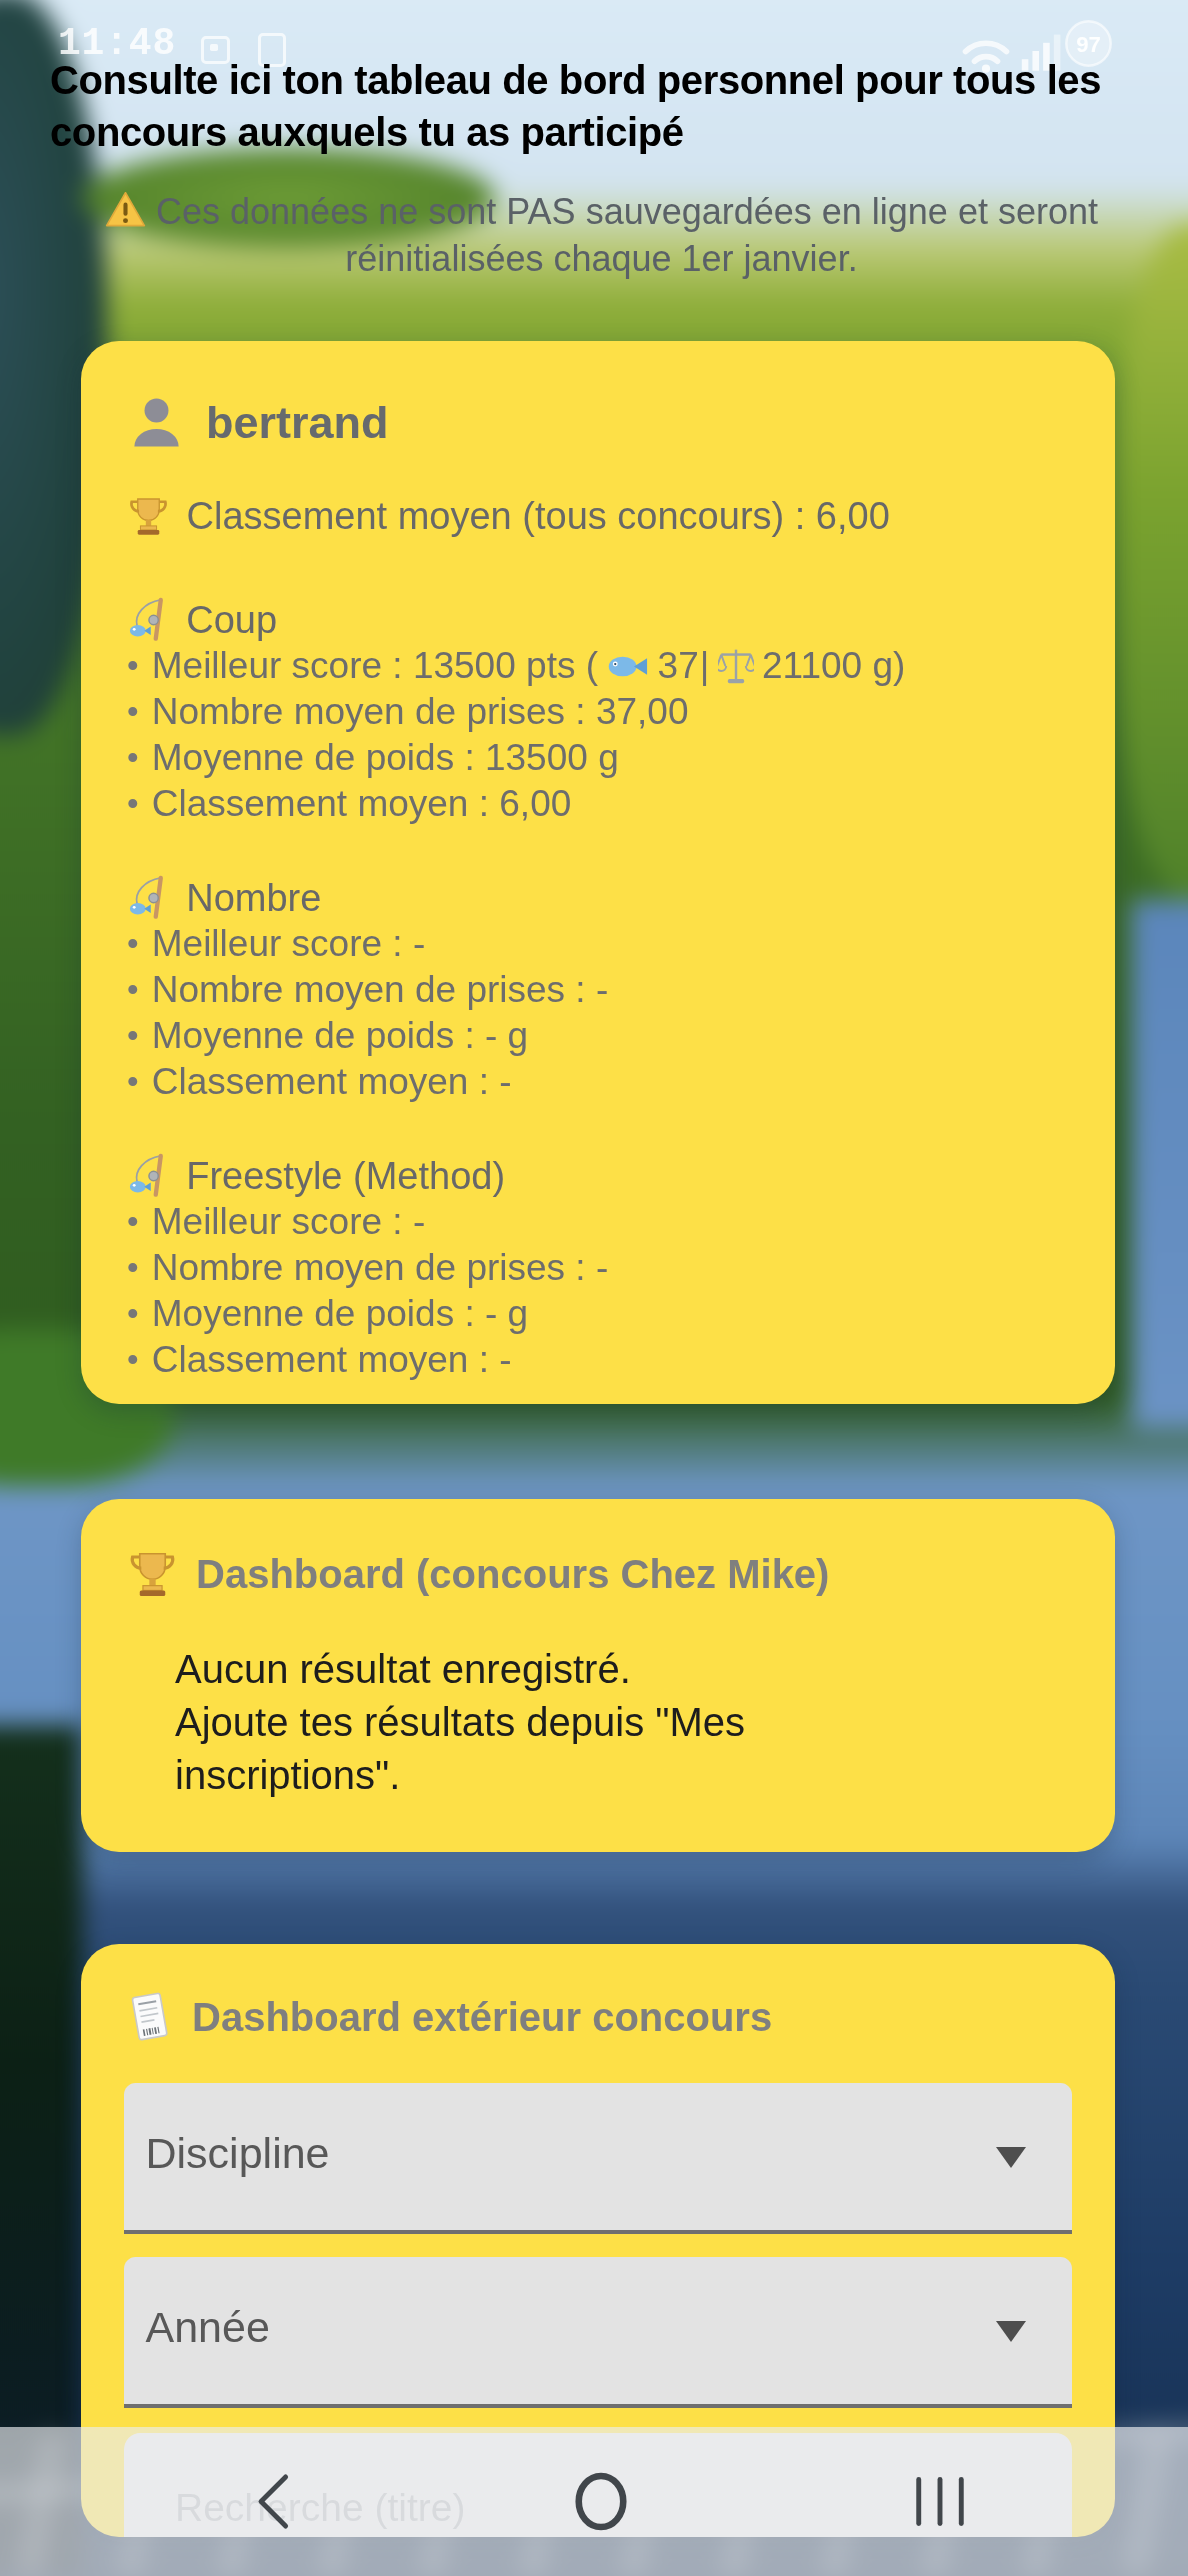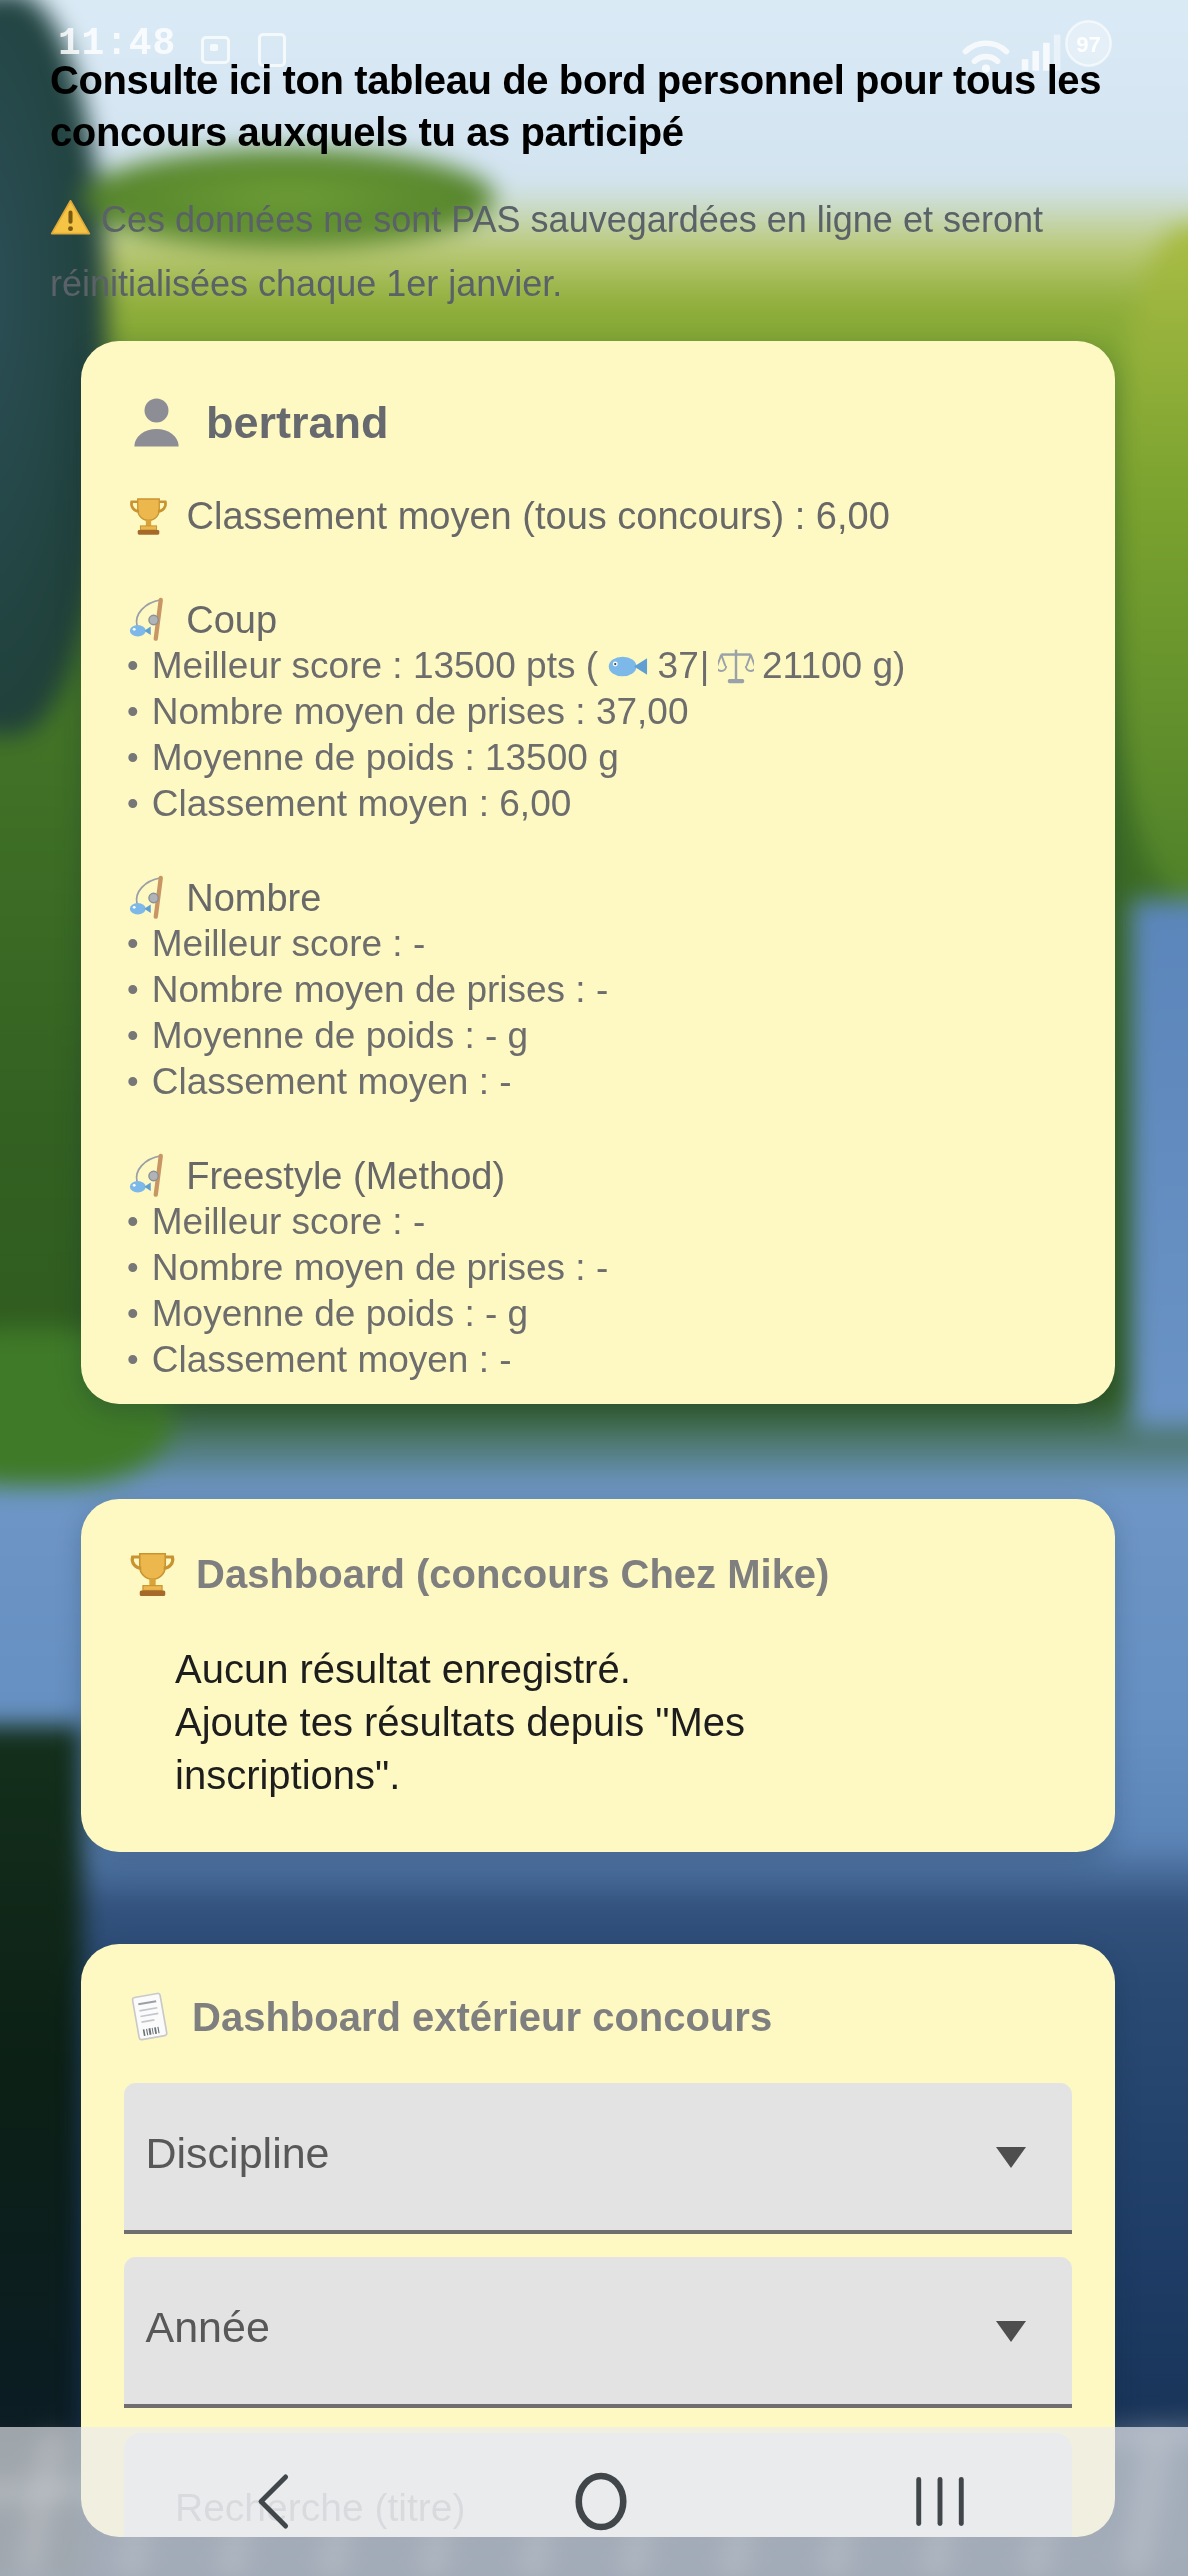--- a/index.html
+++ b/index.html
@@ -38,25 +38,25 @@
   .sb-mini{position:absolute;top:36px;border:3.3px solid rgba(255,255,255,0.72);border-radius:5px;}
   .sb-mini.a{left:201px;width:23px;height:21.5px;}
   .sb-mini.a::after{content:"";position:absolute;left:5.8px;top:5px;width:8.3px;height:6.6px;
       background:rgba(255,255,255,0.72);border-radius:1.7px;}
   .sb-mini.b{left:258px;width:21.5px;height:28px;top:33px;}
   .sb-right svg{position:absolute;}
 
   
   .pg-title{position:absolute;left:50px;top:54px;width:1103px;font-size:40px;font-weight:700;
       color:#000000;line-height:52px;letter-spacing:-0.4px;}
-  .pg-warn{position:absolute;left:50px;top:188px;width:1103px;font-size:36px;color:#5a6167;line-height:64px;}
+  .pg-warn{position:absolute;left:50px;top:188px;width:1103px;font-size:36px;color:#5a6167;line-height:47px;text-align:center;}
   .warn-ic{display:inline-block;vertical-align:-5px;margin-right:10px;}
 
   
-  .card{position:absolute;left:81px;width:1034px;background:#fef9c3;border-radius:38px;
+  .card{position:absolute;left:81px;width:1034px;background:#fde047;border-radius:38px;
       box-shadow:0 8.3px 25px rgba(20,40,60,0.25);}
   .card1{top:341px;height:1063px;padding:0;}
   .card1-in{padding:51px 46px 0 46px;}
   .user-row{display:flex;align-items:center;gap:20px;height:61px;}
   .user-name{font-size:45px;font-weight:700;color:#666a6e;}
   .trophy-row{margin-top:41px;display:flex;align-items:center;gap:16.5px;height:45px;
       font-size:38px;color:#686868;}
   .section{margin-top:46px;}
   .section.first{margin-top:58px;}
   .sec-title{display:flex;align-items:center;gap:13.2px;height:46px;font-size:38px;color:#686868;margin-top:48px;}

